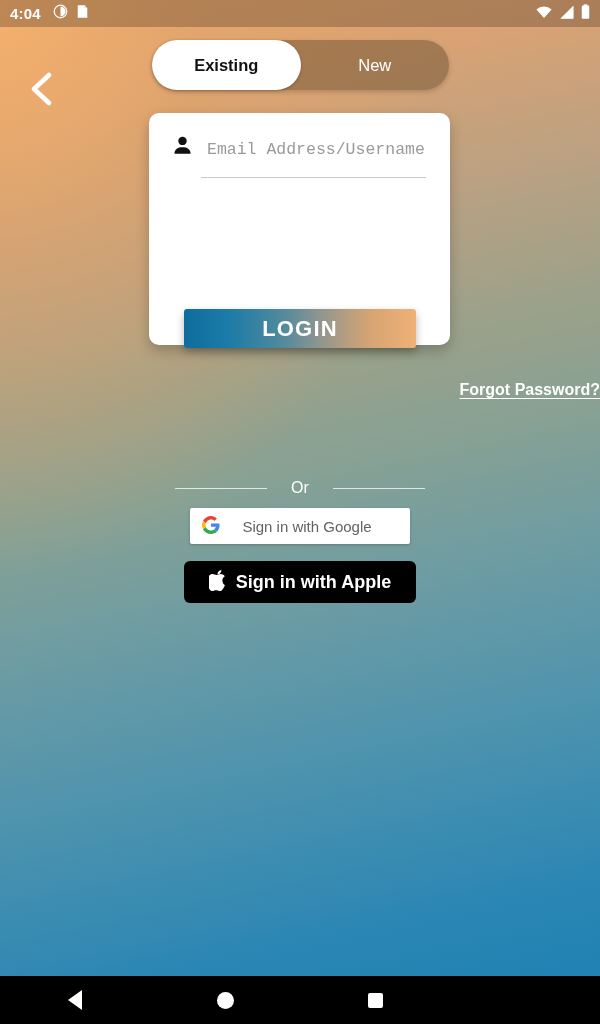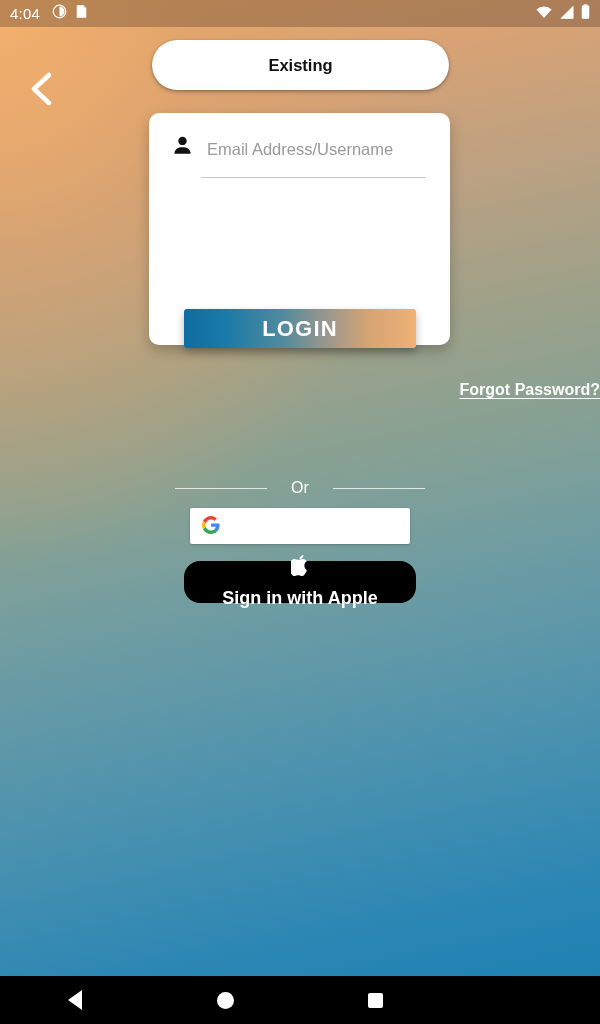--- a/index.html
+++ b/index.html
@@ -32,21 +32,21 @@
   
   #statusbar {
     position:absolute; top:0; left:0;
     width:600px; height:27px;
     background:rgba(80,55,35,0.33);
     display:flex; align-items:center;
     padding:0 10px;
     color:#ffffff;
     z-index:40;
   }
-  #clock { font-size:15px; font-weight:normal; letter-spacing:.2px; }
+  #clock { font-size:15px; font-weight:bold; letter-spacing:.2px; }
   .sb-left-icons { display:flex; align-items:center; gap:8px; margin-left:12px; }
   .sb-right { margin-left:auto; display:flex; align-items:center; gap:7px; }
   .sb-ico { display:block; }
 
   
   #backbtn {
     position:absolute; left:22px; top:68px;
     width:38px; height:42px;
     z-index:25;
     cursor:pointer;
@@ -90,21 +90,21 @@
     padding:0 22px;
   }
   .field {
     display:flex; align-items:center;
     height:64px;
   }
   .field .ficon { width:30px; flex:0 0 30px; display:flex; align-items:center; justify-content:flex-start; }
   .field .fin {
     flex:1 1 auto;
     border:none; outline:none;
-    font-family:Liberation Sans, sans-serif;
+    font-family:Liberation Mono, monospace;
     font-size:16.5px;
     color:#3a3a3a;
     background:transparent;
     padding-left:6px;
     margin-top:8px;
   }
   .field .fin::placeholder { color:#9a9a9a; }
   #divider1 {
     height:1px; background:#c9c9c9;
     margin:0 2px 0 30px;
@@ -177,24 +177,24 @@
   #googlelabel {
     flex:1 1 auto; text-align:center;
     color:#5f6368; font-size:15px;
     font-family:"Liberation Sans", sans-serif;
     padding-right:16px;
   }
   #applebtn {
     position:absolute; left:184px; top:561px;
     width:232px; height:42px;
     background:#000000;
-    border:none; border-radius:16px;
+    border:none; border-radius:6px;
     display:flex; align-items:center; justify-content:center;
     gap:9px;
-    cursor:pointer; z-index:15;flex-direction:column;
+    cursor:pointer; z-index:15;
   }
   #applelabel {
     color:#ffffff; font-size:18px; font-weight:bold;
     font-family:"Liberation Sans", sans-serif;
   }
 
   
   #navbar {
     position:absolute; left:0; bottom:0;
     width:600px; height:48px;
@@ -257,20 +257,23 @@
 
   <div id="backbtn">
     <svg width="38" height="42" viewBox="0 0 38 42">
       <path d="M27 7 L12 21 L27 35" fill="none" stroke="#ffffff" stroke-width="4.6" stroke-linecap="round" stroke-linejoin="round"></path>
     </svg>
   </div>
 
   <div id="segwrap">
     <div class="seg active">
       <span>Existing</span>
+    </div>
+    <div class="seg inactive">
+      <span>New</span>
     </div>
   </div>
 
   <div id="card">
 
     <div class="field">
       <span class="ficon">
         <svg width="23" height="23" viewBox="0 0 24 24">
           <circle cx="12" cy="7.2" r="4.4" fill="#111111"></circle>
           <path d="M3.6 20.5 c0-4.6 3.8-6.6 8.4-6.6 s8.4 2 8.4 6.6 z" fill="#111111"></path>
@@ -298,20 +301,21 @@
 
   <button id="googlebtn">
     <span>
       <svg width="18" height="18" viewBox="0 0 48 48">
         <path fill="#EA4335" d="M24 9.5c3.5 0 6.6 1.2 9 3.6l6.7-6.7C35.6 2.5 30.2 0 24 0 14.6 0 6.5 5.4 2.6 13.2l7.8 6.1C12.3 13.5 17.7 9.5 24 9.5z"></path>
         <path fill="#4285F4" d="M46.8 24.5c0-1.6-.1-3.2-.4-4.7H24v9h12.8c-.6 3-2.3 5.6-4.9 7.3l7.6 5.9c4.4-4.1 7.3-10.2 7.3-17.5z"></path>
         <path fill="#FBBC05" d="M10.4 28.6c-.5-1.5-.8-3-.8-4.6s.3-3.1.8-4.6l-7.8-6.1C.9 16.5 0 20.1 0 24s.9 7.5 2.6 10.7l7.8-6.1z"></path>
         <path fill="#34A853" d="M24 48c6.5 0 11.9-2.1 15.9-5.8l-7.6-5.9c-2.1 1.4-4.8 2.3-8.3 2.3-6.3 0-11.7-4-13.6-9.5l-7.8 6.1C6.5 42.6 14.6 48 24 48z"></path>
       </svg>
     </span>
+    <span id="googlelabel">Sign in with Google</span>
   </button>
 
   <button id="applebtn">
     <span>
       <svg width="18" height="21" viewBox="0 0 18 21">
         <path fill="#ffffff" d="M12.4 0c.1 1.1-.33 2.2-1 3-.68.82-1.8 1.45-2.88 1.36-.13-1.07.4-2.2 1.03-2.9C10.25.63 11.43.06 12.4 0z"></path>
         <path fill="#ffffff" d="M15.9 15.2c-.5 1.15-.74 1.66-1.38 2.68-.9 1.42-2.17 3.2-3.74 3.21-1.4.02-1.76-.9-3.66-.9-1.9.01-2.3.92-3.7.9-1.57-.02-2.77-1.62-3.67-3.04C-2.3 14.1-2.56 9.4-1.0 6.9c1.1-1.78 2.86-2.82 4.5-2.82 1.68 0 2.73.92 4.12.92 1.35 0 2.17-.92 4.11-.92 1.47 0 3.03.8 4.14 2.18-3.64 2-3.05 7.2.03 8.94z"></path>
       </svg>
     </span>
     <span id="applelabel">Sign in with Apple</span>

